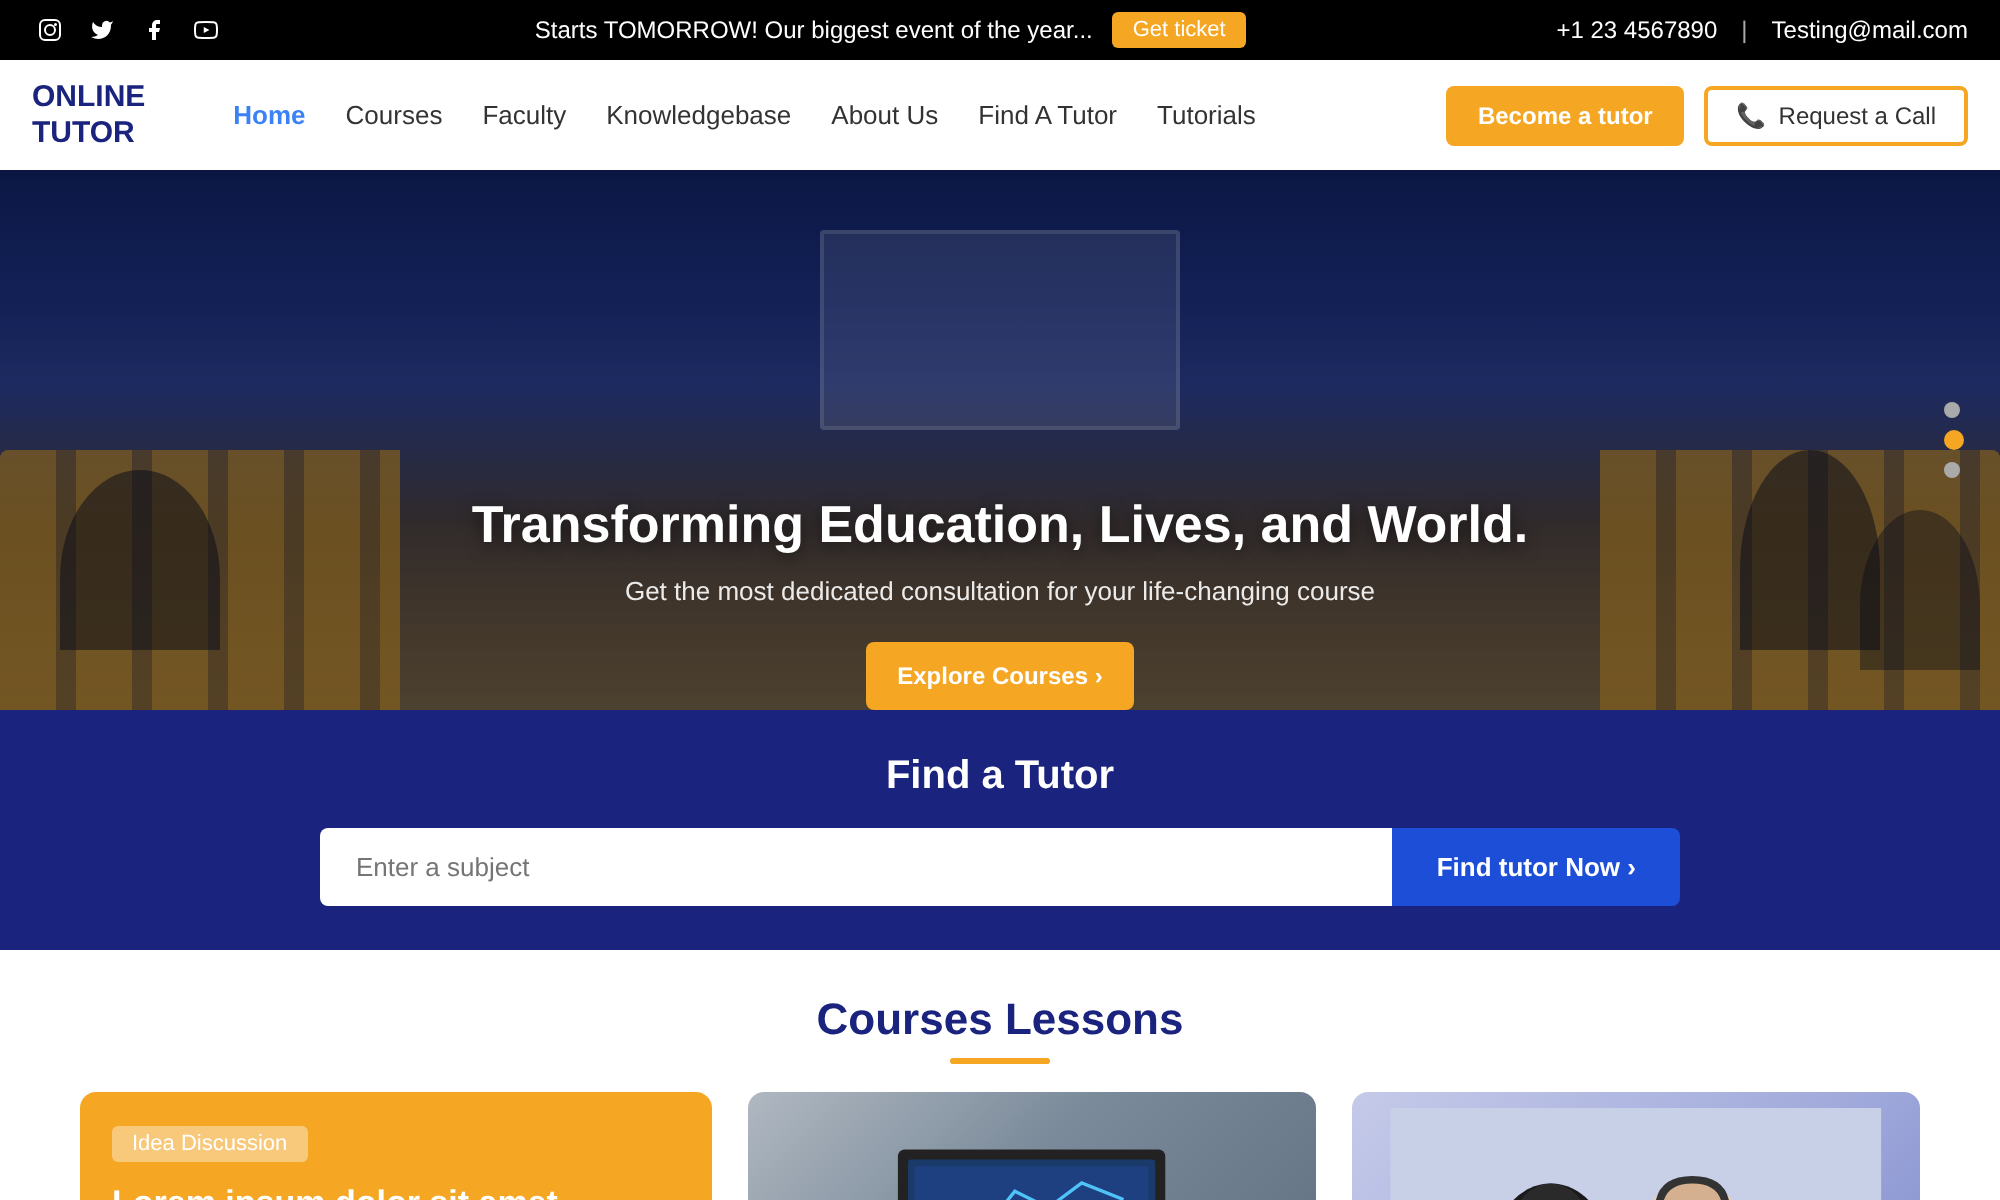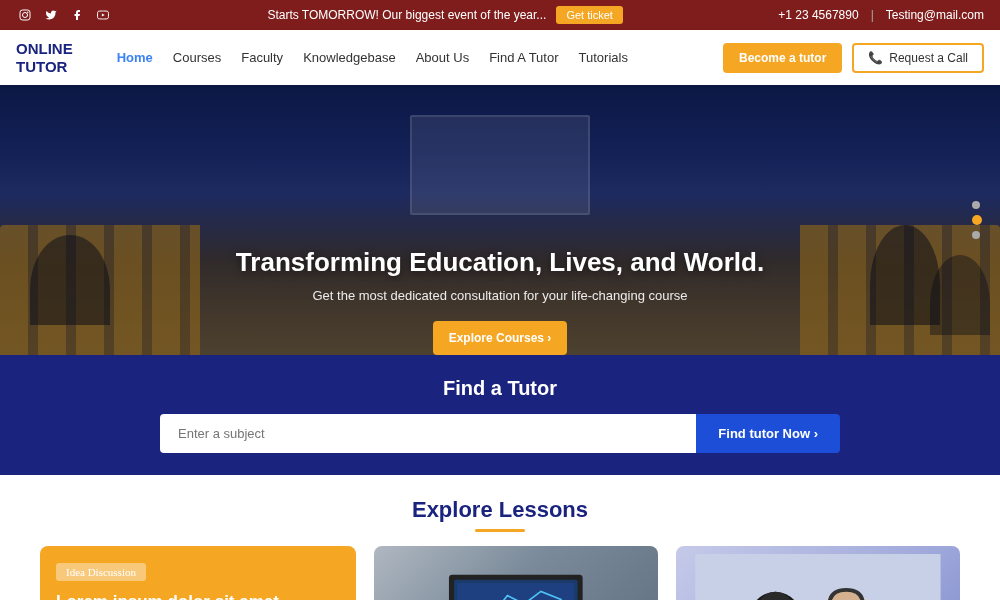--- a/index.html
+++ b/index.html
@@ -1,20 +1,20 @@
 <!DOCTYPE html>
 <html><head>
   <meta charset="utf-8">
   <style>
     * { margin: 0; padding: 0; box-sizing: border-box; }
     body { font-family: Arial, sans-serif; width: 1000px; height: 600px; overflow: hidden; background: #fff; }
 
     
     .top-bar {
-      background: #7f1d1d;
+      background: #000000;
       color: #fff;
       display: flex;
       align-items: center;
       justify-content: space-between;
       padding: 15px 16px;
       height: 30px;
       font-size: 12px;
     }
     .top-bar-left { display: flex; gap: 8px; align-items: center; }
     .social-icon { width: 18px; height: 18px; border-radius: 50%; display: flex; align-items: center; justify-content: center; font-size: 10px; color: #fff; cursor: pointer; }
@@ -185,21 +185,20 @@
       min-height: 100px;
     }
     .lesson-card-orange .tag {
       background: rgba(255,255,255,0.4);
       color: #fff;
       font-size: 11px;
       padding: 3px 10px;
       border-radius: 3px;
       display: inline-block;
       margin-bottom: 10px;
-      font-family: Liberation Serif, serif;
     }
     .lesson-card-orange .card-text {
       color: #fff;
       font-size: 17px;
       font-weight: 900;
       line-height: 1.3;
     }
     .lesson-card-img {
       flex: 1;
       border-radius: 8px;
@@ -337,21 +336,21 @@
 <div class="find-tutor-section">
   <h2 class="find-tutor-title">Find a Tutor</h2>
   <div class="find-tutor-row">
     <input class="find-tutor-input" type="text" placeholder="Enter a subject" style="">
     <button class="btn-find-tutor">Find tutor Now</button>
   </div>
 </div>
 
 <div class="lessons-section">
   <div class="lessons-title-wrap">
-    <h2 class="lessons-title">Explore Lessons</h2>
+    <h2 class="lessons-title">Courses Lessons</h2>
     <div class="lessons-underline"></div>
   </div>
   <div class="lessons-cards">
 
     <div class="lesson-card-orange">
       <span class="tag">Idea Discussion</span>
       <div class="card-text">Lorem ipsum dolor sit amet</div>
     </div>
 
     <div class="lesson-card-img">

